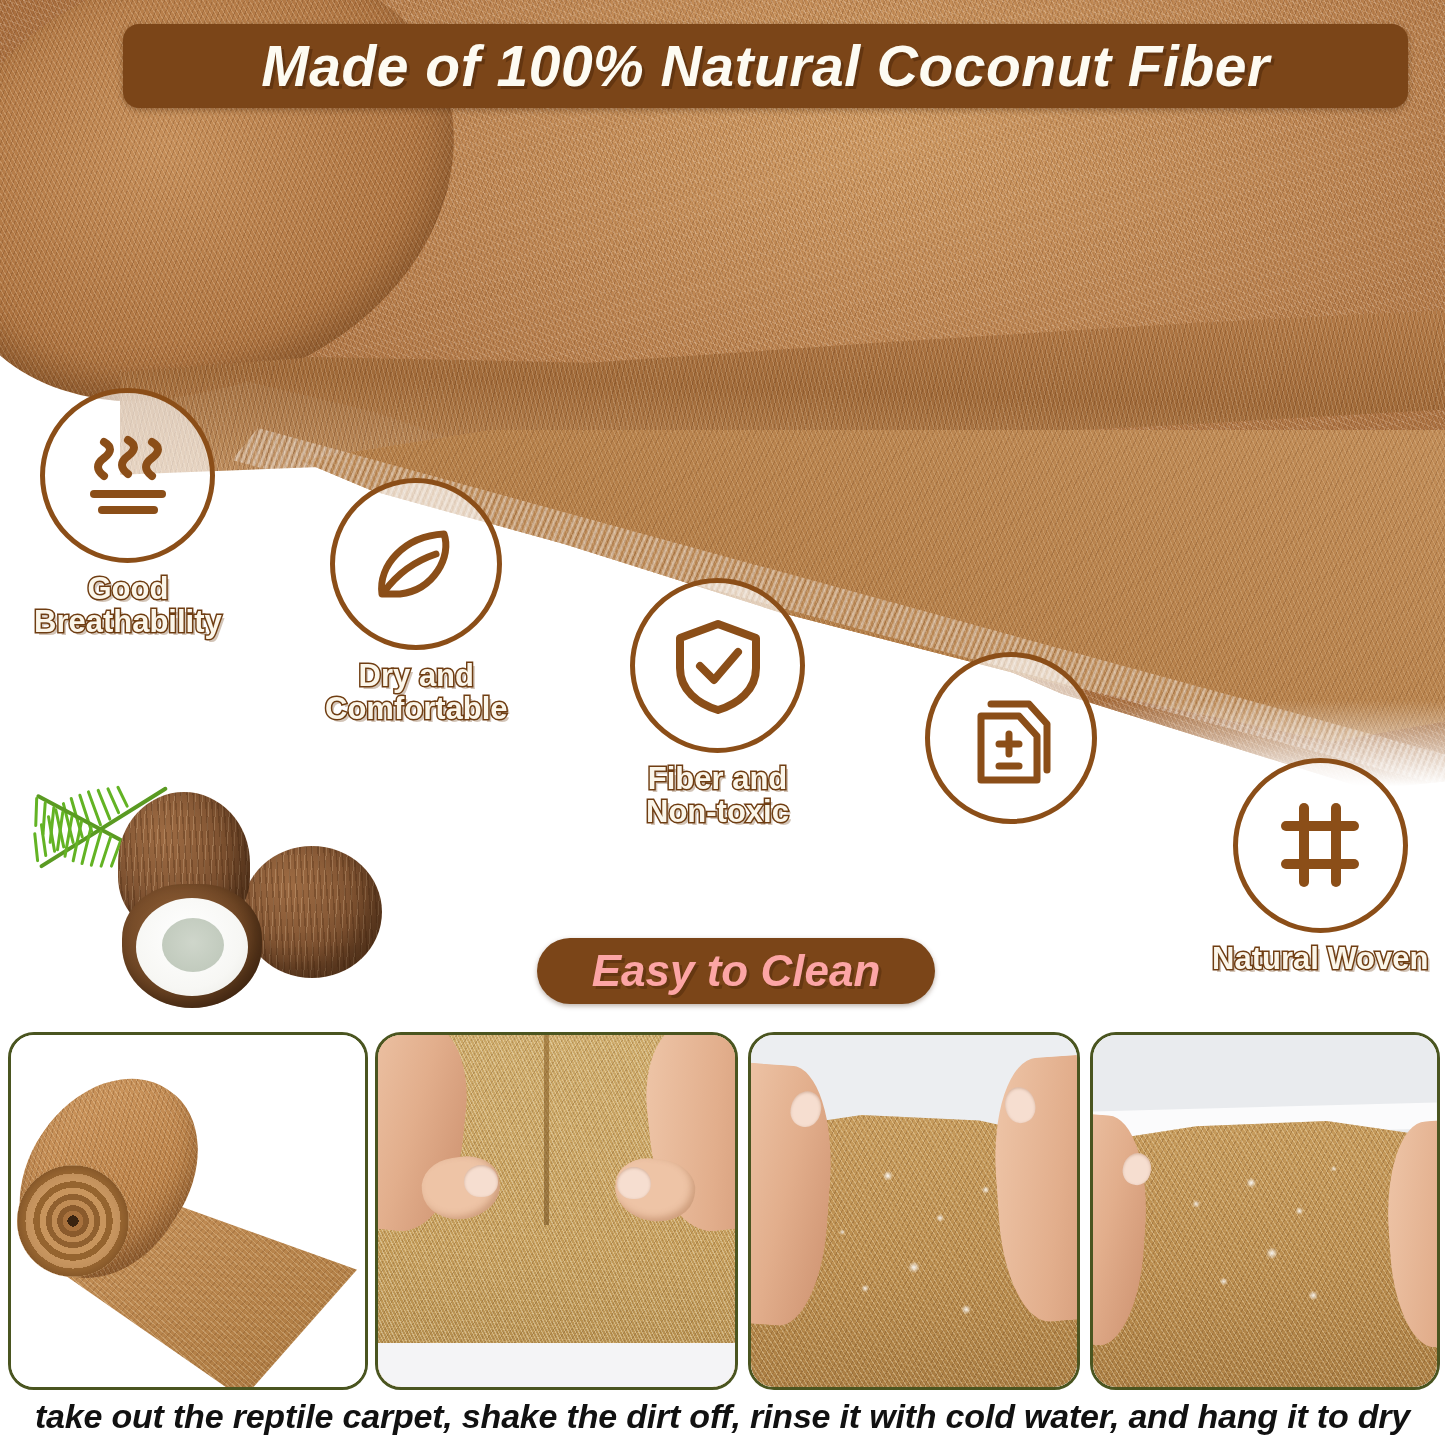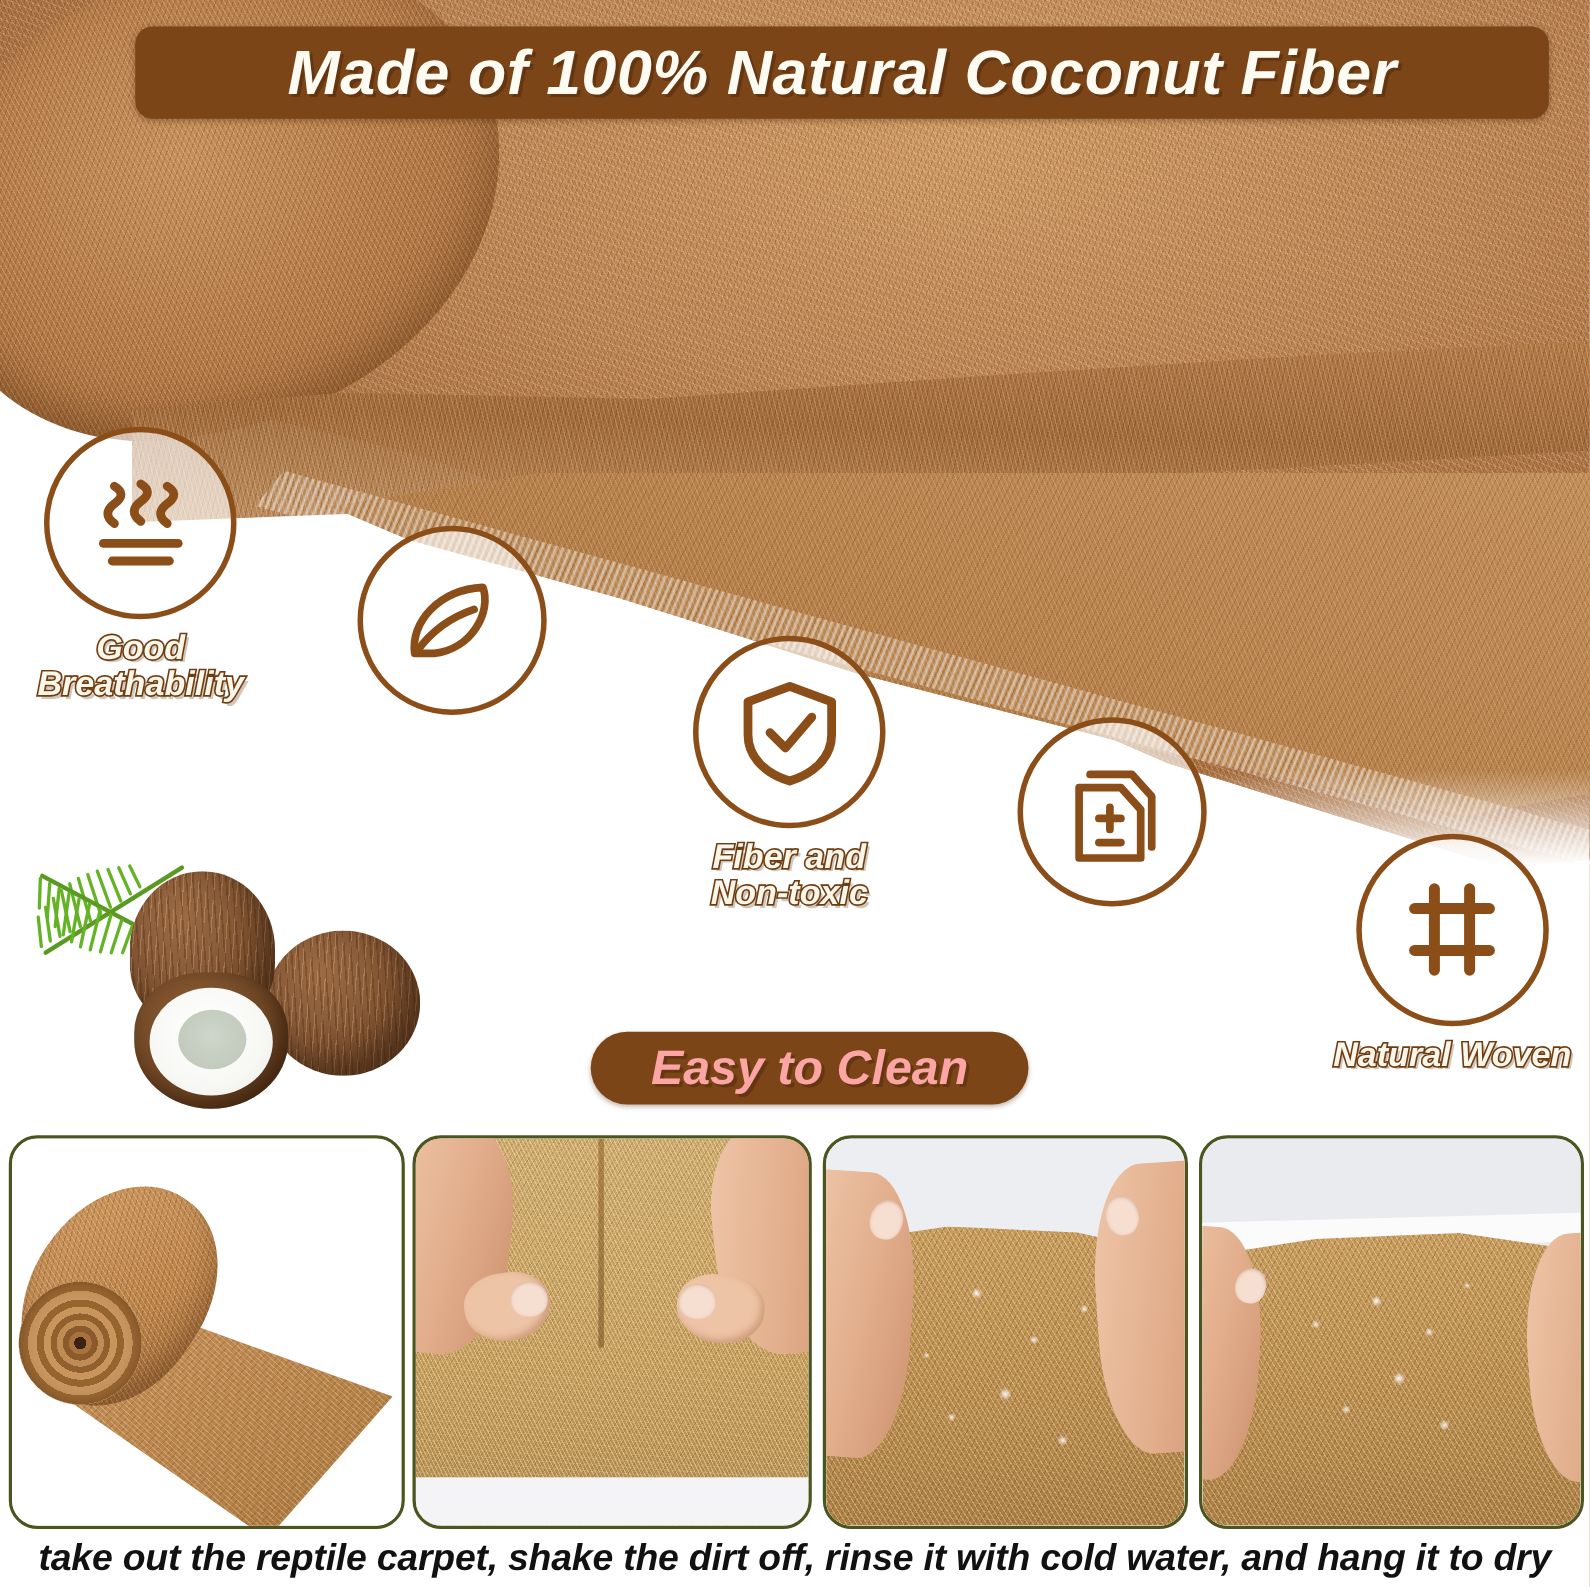--- a/index.html
+++ b/index.html
@@ -89,21 +89,21 @@
   
   .feature{position:absolute;display:flex;flex-direction:column;align-items:center;}
   .circ{
     border:5px solid #8b4e18;border-radius:50%;
     background:rgba(255,255,255,.62);
     display:flex;align-items:center;justify-content:center;
     box-sizing:border-box;
   }
   .flabel{
     margin-top:10px;text-align:center;line-height:1.06;
-    font-size:31px;font-weight:bold;font-style:italic;
+    font-size:31px;font-weight:bold;
     color:#fbf6ea;white-space:pre-line;
     -webkit-text-stroke:3px #6f3d12;
     paint-order:stroke fill;
     text-shadow:3px 3px 0 rgba(110,62,20,.30);
   }
   #f-breathe{left:34px;top:388px;}
   #f-breathe .circ{width:175px;height:175px;}
   #f-dry{left:325px;top:478px;}
   #f-dry .circ{width:172px;height:172px;}
   #f-safe{left:630px;top:578px;}
@@ -260,20 +260,22 @@
 
 <div class="feature" id="f-dry">
   <div class="circ">
     <svg width="112" height="112" viewBox="0 0 112 112">
       <g fill="none" stroke="#8b4e18" stroke-width="7" stroke-linecap="round" stroke-linejoin="round">
         <path d="M22 86 C18 58 44 28 84 26 C92 48 74 82 40 86 Z"></path>
         <path d="M24 84 C40 62 58 52 76 46"></path>
       </g>
     </svg>
   </div>
+  <div class="flabel">Dry and
+Comfortable</div>
 </div>
 
 <div class="feature" id="f-safe">
   <div class="circ">
     <svg width="112" height="112" viewBox="0 0 112 112">
       <g fill="none" stroke="#8b4e18" stroke-width="8" stroke-linecap="round" stroke-linejoin="round">
         <path d="M56 14 L94 28 V58 C94 80 76 94 56 100 C36 94 18 80 18 58 V28 Z"></path>
         <path d="M38 56 L52 70 L76 42"></path>
       </g>
     </svg>

